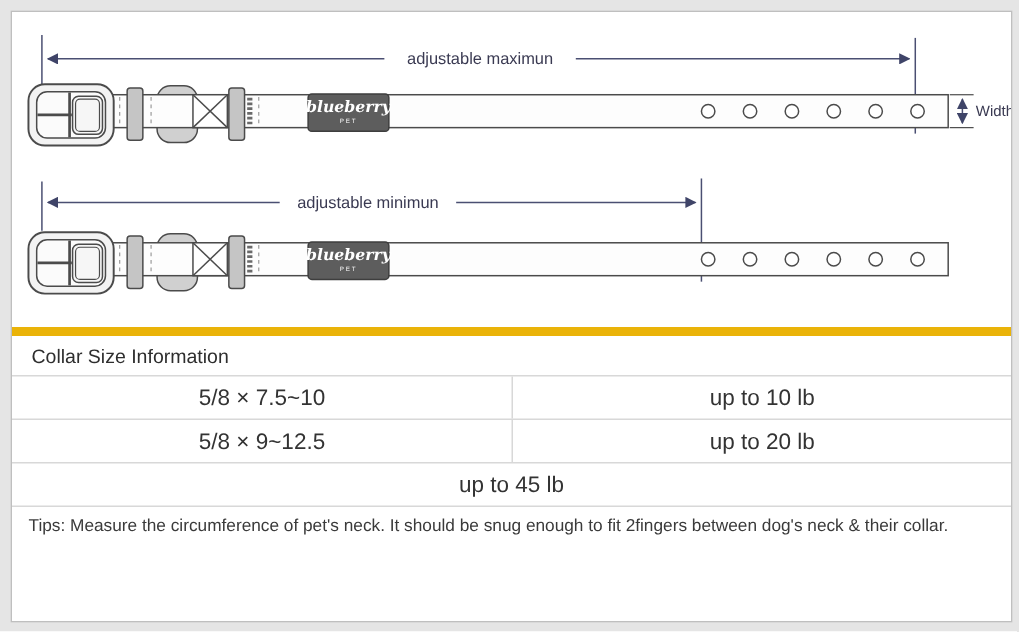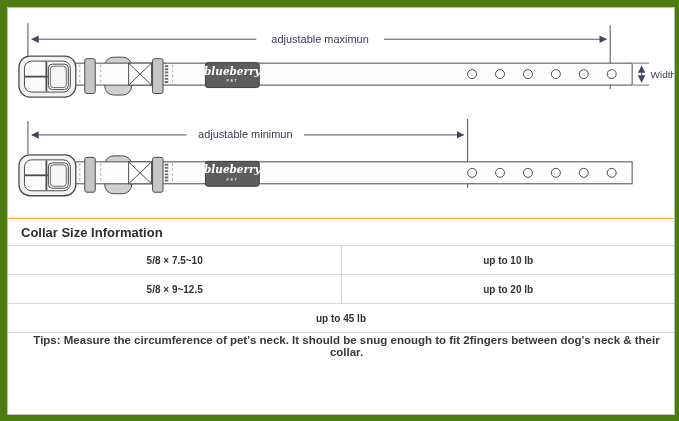--- a/index.html
+++ b/index.html
@@ -1,29 +1,29 @@
 <!DOCTYPE html>
 <html><head>
 <meta charset="utf-8">
 <style>
   html,body{margin:0;padding:0;background:#fff;}
   .page{
-    position:relative;width:679px;height:421px;background:#4d7c0f;
+    position:relative;width:679px;height:421px;background:#e5e5e5;
     font-family:"Liberation Sans",sans-serif;color:#333;overflow:hidden;
   }
   .frame{
     position:absolute;left:7px;top:7px;width:668px;height:408px;
     border:1px solid #bfbfbf;box-sizing:border-box;background:#fff;
   }
   .diagram{display:block;width:666px;height:210px;}
-  .sizetable{width:100%;border-top:1px solid #eab308;box-sizing:border-box;font-weight:bold;}
+  .sizetable{width:100%;border-top:6px solid #eab308;box-sizing:border-box;}
   .trow{display:flex;align-items:center;box-sizing:border-box;border-bottom:1px solid #d8d8d8;}
   .trow.title{height:27px;padding-left:13px;font-size:13px;color:#2e2e2e;}
   .trow.head{height:29px;font-size:12.5px;color:#3d3d3d;}
-  .trow.data{height:29px;font-size:10px;color:#333;justify-content:flex-end;}
+  .trow.data{height:29px;font-size:15px;color:#333;justify-content:flex-end;}
   .trow.tips{height:25px;border-bottom:none;padding-left:11px;font-size:11.5px;color:#3a3a3a;text-align:center;}
   .c1{width:50.2%;text-align:center;border-right:1px solid #d8d8d8;box-sizing:border-box;
       display:flex;align-items:center;justify-content:center;height:100%;}
   .c2{flex:1;text-align:center;display:flex;align-items:center;justify-content:center;height:100%;}
   .dimtext{font-size:11px;fill:#3a3a52;font-family:"Liberation Sans",sans-serif;}
   .widthtext{font-size:10px;fill:#3a3a52;font-family:"Liberation Sans",sans-serif;}
   .brandname{font-size:10.5px;font-style:italic;font-weight:bold;fill:#ffffff;
       font-family:"DejaVu Serif",serif;}
   .brandsub{font-size:4.2px;letter-spacing:1.2px;fill:#ffffff;font-family:"Liberation Sans",sans-serif;}
   .cstroke{stroke:#4b4b4b;}

